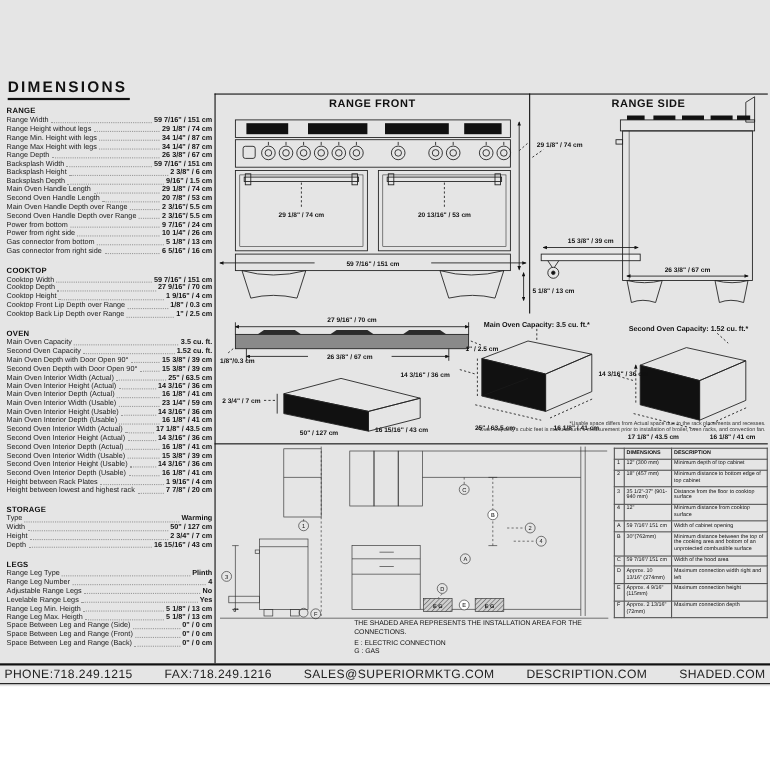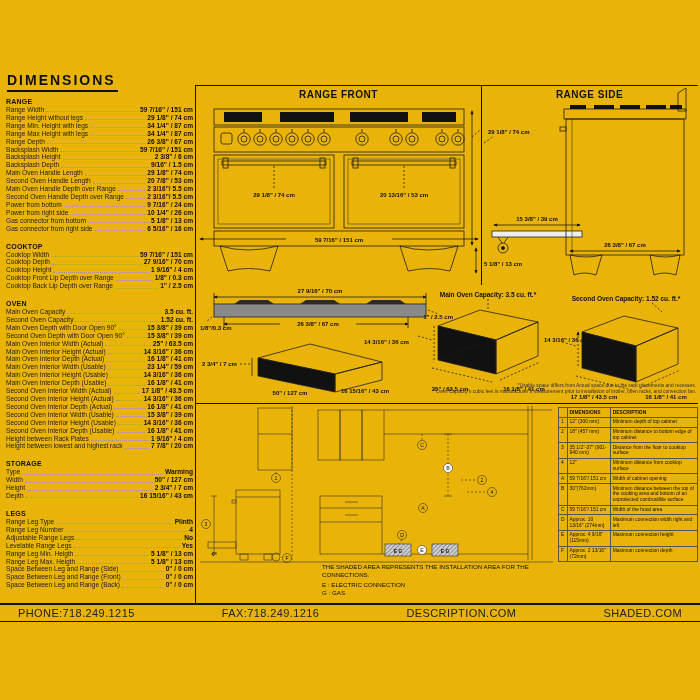--- a/index.html
+++ b/index.html
@@ -1,16 +1,16 @@
 <!DOCTYPE html>
 <html><head>
 <meta charset="utf-8">
 <style>
   html,body{margin:0;padding:0;background:#fff;}
-  #sheet{position:relative;width:700px;height:700px;background:#eab308;overflow:hidden;
+  #sheet{position:relative;width:700px;height:624px;background:#e5e5e5;overflow:hidden;
          font-family:"Liberation Sans",sans-serif;color:#111;}
   .abs{position:absolute;}
   .line{position:absolute;background:#111;}
   
   .title{font-size:14px;font-weight:bold;letter-spacing:2px;border-bottom:2.5px solid #111;padding:0 2px 2px 0;}
   
   #spec-col{left:6px;top:97px;width:187px;}
   .spec-section{margin-bottom:9px;}
   .spec-heading{font-size:7px;font-weight:bold;line-height:9px;letter-spacing:.2px;}
   .spec-row{display:flex;align-items:flex-end;font-size:6.6px;line-height:7.9px;white-space:nowrap;}
@@ -31,21 +31,21 @@
   
   #install-caption{left:322px;top:563px;width:240px;font-size:6.2px;line-height:7.5px;color:#111;}
   #install-caption .cap{margin-bottom:3px;}
   
   #dim-table{left:558px;top:407px;width:140px;border-collapse:collapse;}
   #dim-table th,#dim-table td{border:0.6px solid #555;padding:1.5px 2px;vertical-align:top;
       font-size:4.9px;line-height:5.8px;text-align:left;font-weight:normal;}
   #dim-table th{font-weight:bold;}
   
   #footer{left:0;top:603px;width:700px;border-top:2px solid #111;border-bottom:1px solid #111;
-          display:flex;justify-content:space-between;align-items:center;height:19px;padding:0 18px;box-sizing:border-box;}
+          display:flex;justify-content:space-between;align-items:center;height:19px;padding:0 4px;box-sizing:border-box;}
   #footer span{font-size:11px;letter-spacing:.4px;color:#222;}
 </style>
 </head>
 <body>
 
 <div id="sheet">
 
   <div class="abs" style="left:7px;top:71px;">
     <span class="title">DIMENSIONS</span>
   </div>
@@ -686,17 +686,18 @@
           <td>F</td>
           <td>Approx. 2 13/16" (72mm)</td>
           <td>Maximum connection depth</td>
         </tr>
       </tbody>
   </table>
 
   <div id="footer" class="abs">
     <span>PHONE:718.249.1215</span>
     <span>FAX:718.249.1216</span>
+    <span>SALES@SUPERIORMKTG.COM</span>
     <span>DESCRIPTION.COM</span>
     <span>SHADED.COM</span>
   </div>
 
 </div>
 
 </body></html>

